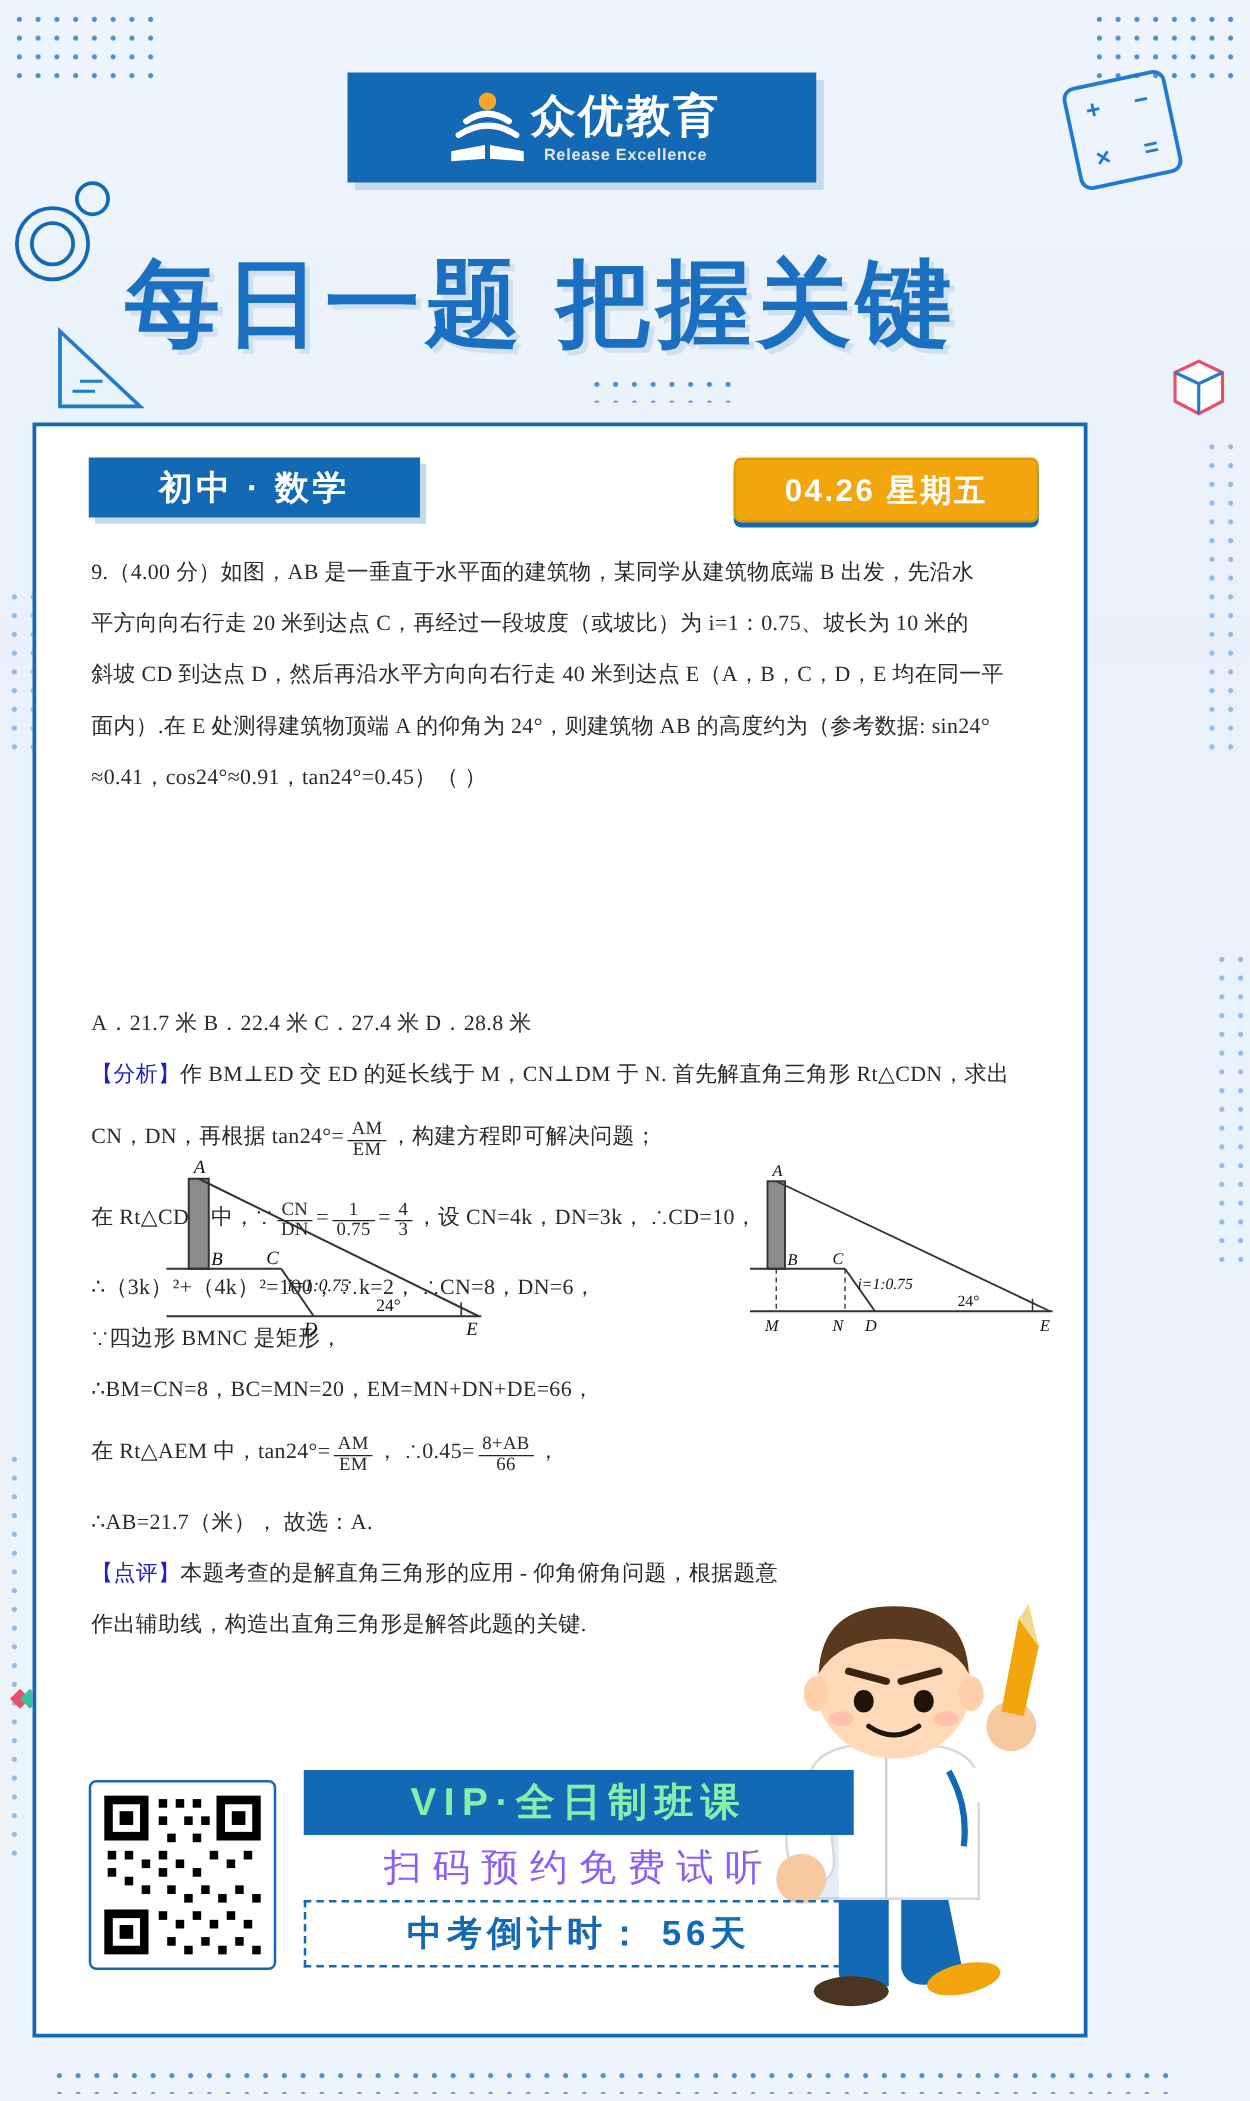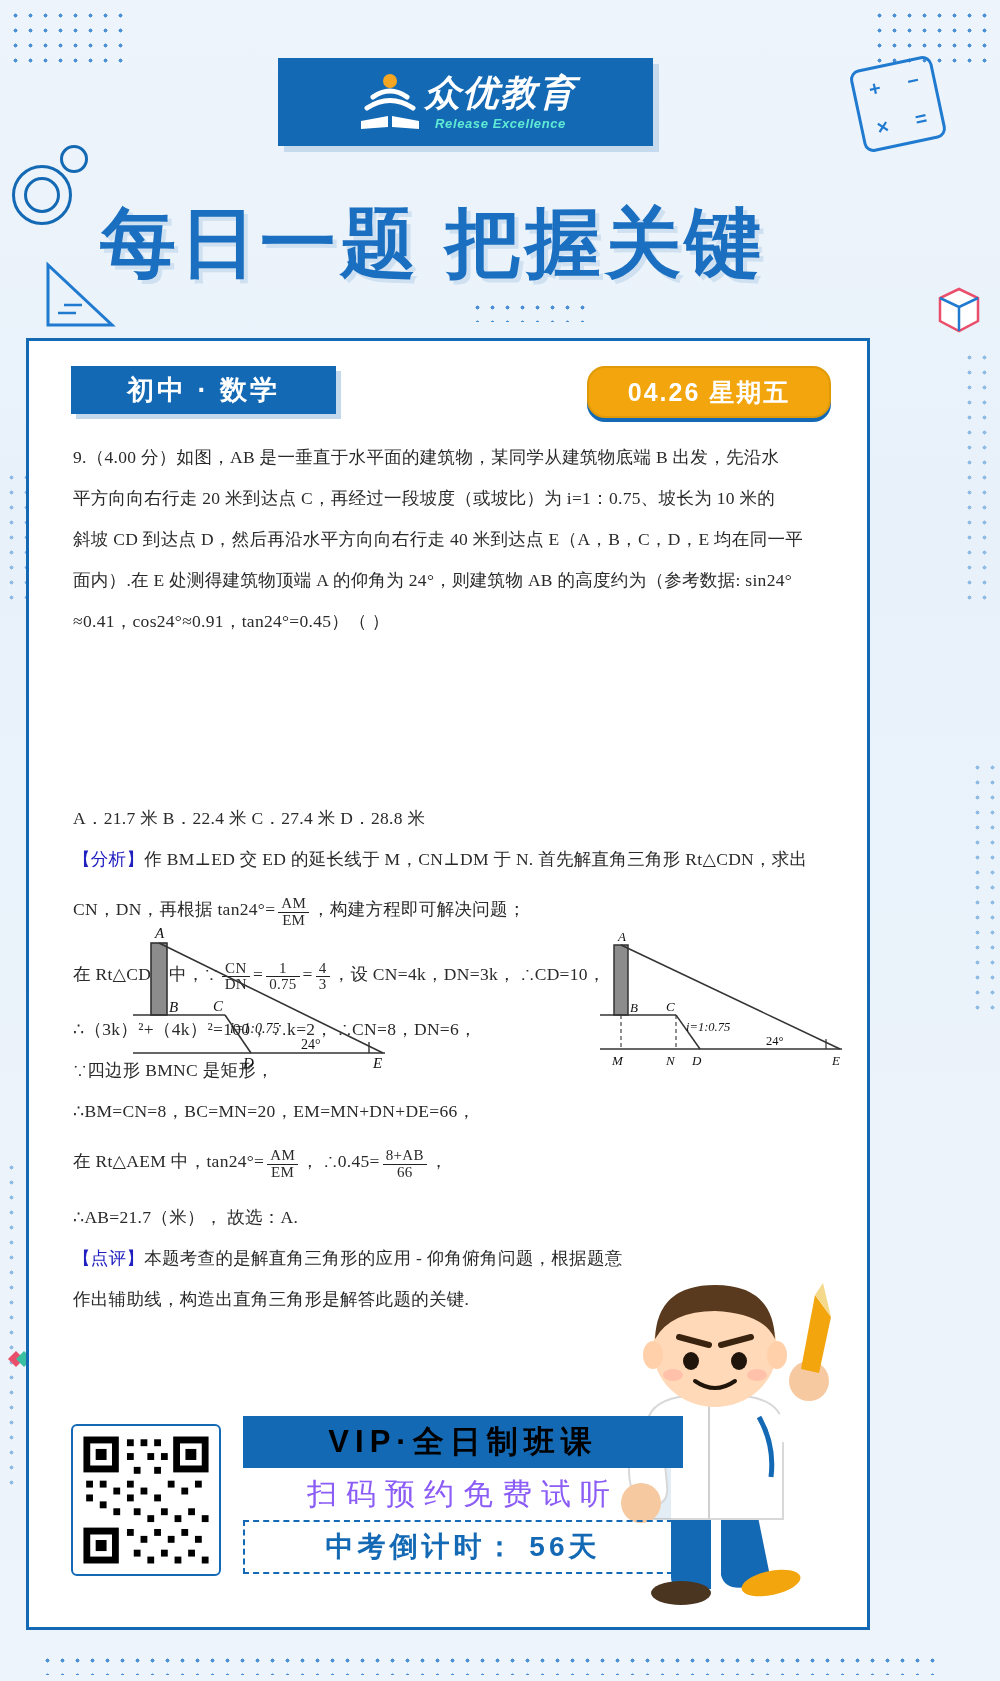--- a/index.html
+++ b/index.html
@@ -19,26 +19,25 @@
     background-image:radial-gradient(#2f7fd0 1.9px, transparent 2.1px);
     background-size:15px 15px;
     opacity:.85;
   }
   .dots.lite{background-image:radial-gradient(#7fb2e0 1.9px, transparent 2.1px);}
   
   .logo-box{
     position:absolute;left:278px;top:58px;width:375px;height:88px;
     background:#1469b4;display:flex;align-items:center;justify-content:center;
     box-shadow:6px 6px 0 rgba(20,105,180,.18);
-    font-style:italic;
   }
   .logo-mark{width:70px;height:62px;position:relative;flex:0 0 auto;}
   .logo-text{display:flex;flex-direction:column;align-items:center;line-height:1;}
   .logo-cn{color:#fff;font-size:36px;font-weight:bold;letter-spacing:2px;}
-  .logo-en{color:#5eead4;font-size:13px;font-weight:bold;letter-spacing:.6px;margin-top:6px;}
+  .logo-en{color:#e5e5e5;font-size:13px;font-weight:bold;letter-spacing:.6px;margin-top:6px;}
   
   .main-title{
     position:absolute;left:100px;top:193px;width:760px;height:90px;
     font-size:76px;font-weight:bold;color:#1b6fc0;letter-spacing:4px;
     white-space:nowrap;
     text-shadow:4px 4px 0 #cfe0f1;
     font-family:"Liberation Sans","DejaVu Sans",sans-serif;
   }
   
   .card{
@@ -47,21 +46,21 @@
   }
   .badge-subject{
     position:absolute;left:42px;top:25px;width:265px;height:48px;
     background:#1469b4;color:#fff;font-size:27px;font-weight:bold;letter-spacing:3px;
     display:flex;align-items:center;justify-content:center;
     box-shadow:5px 5px 0 rgba(20,105,180,.25);
   }
   .badge-date{
     position:absolute;right:36px;top:25px;width:240px;height:48px;
     background:#f2a50c;color:#fff;font-size:25px;font-weight:bold;letter-spacing:2px;
-    border-radius:18px;display:flex;align-items:center;justify-content:center;
+    border-radius:6px;display:flex;align-items:center;justify-content:center;
     border:2px solid #e09a08;
     box-shadow:0 4px 0 #1469b4;
   }
   
   .content{position:absolute;left:44px;top:96px;width:760px;}
   .q-line{
     font-family:"Liberation Serif","DejaVu Serif",serif;
     font-size:17.5px;color:#2a2a2a;line-height:41px;letter-spacing:.3px;
     white-space:nowrap;
   }
@@ -76,21 +75,21 @@
   
   .mascot{position:absolute;right:12px;bottom:20px;width:280px;height:330px;}
   
   .promo{position:absolute;left:42px;bottom:36px;width:752px;height:175px;}
   .qr{
     position:absolute;left:0;top:8px;width:150px;height:152px;background:#fff;
     border:2px solid #1469b4;border-radius:6px;padding:5px;box-sizing:border-box;
   }
   .promo-right{position:absolute;left:172px;top:0;width:440px;}
   .vip-bar{
-    height:52px;background:#1469b4;color:#000000;font-size:31px;font-weight:bold;
+    height:52px;background:#1469b4;color:#86efac;font-size:31px;font-weight:bold;
     letter-spacing:6px;display:flex;align-items:center;justify-content:center;
   }
   .scan-line{
     height:52px;color:#8b5cf6;font-size:30px;font-weight:normal;letter-spacing:9px;
     display:flex;align-items:center;justify-content:center;
   }
   .count-bar{
     height:50px;border:2.5px dashed #1469b4;color:#1469b4;font-size:28px;font-weight:bold;
     letter-spacing:4px;display:flex;align-items:center;justify-content:center;
   }

